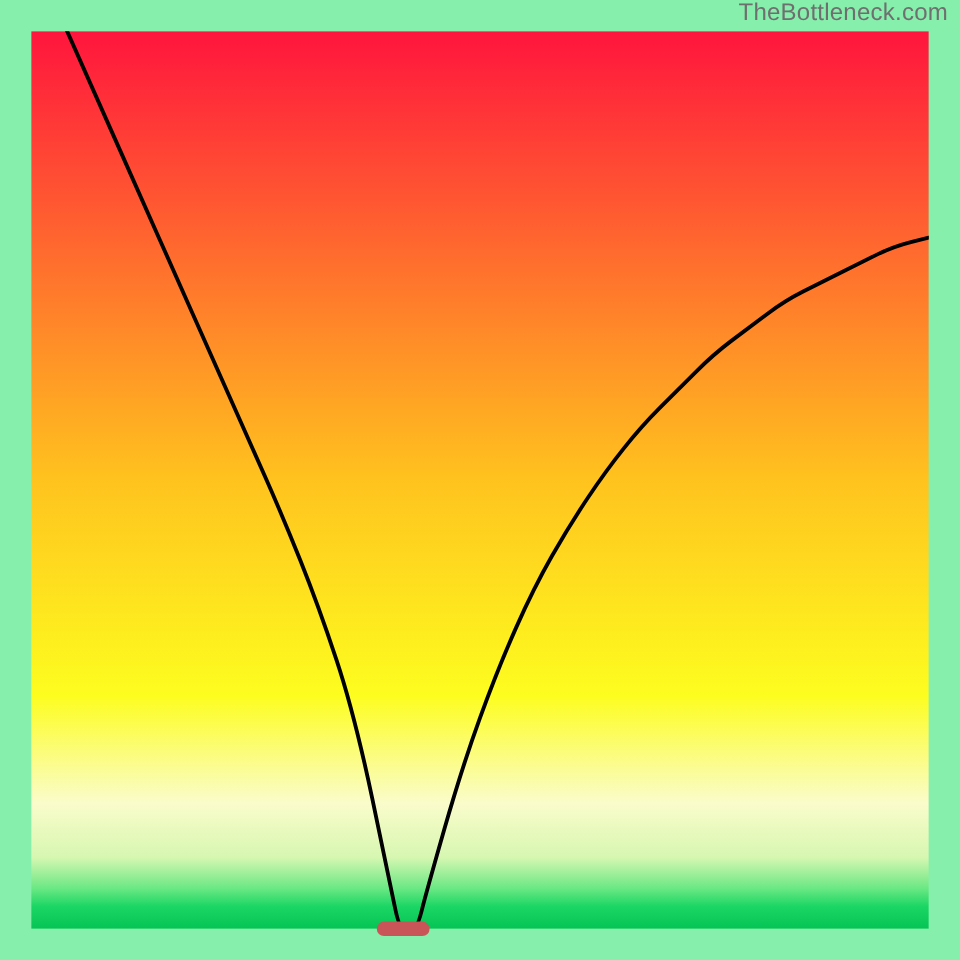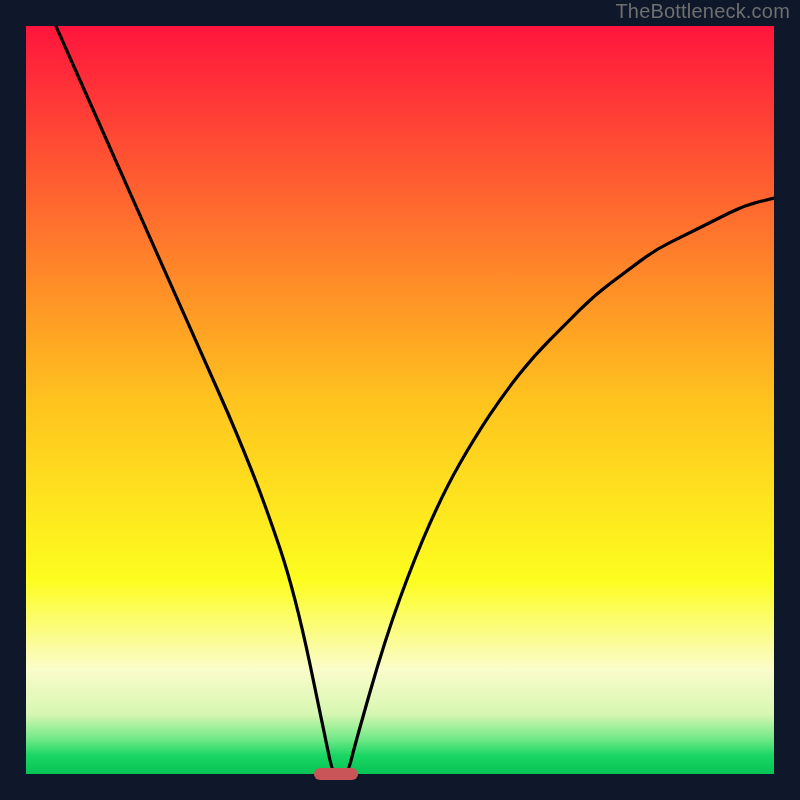--- a/index.html
+++ b/index.html
@@ -8,21 +8,21 @@
     width: 800px;
     height: 800px;
     background: #000;
     overflow: hidden;
     font-family: Arial, Helvetica, sans-serif;
   }
   .stage {
     position: relative;
     width: 800px;
     height: 800px;
-    background: #0f172a;
+    background: #86efac;
   }
   .plot-area {
     position: absolute;
     left: 26px;
     top: 26px;
     width: 748px;
     height: 748px;
   }
   .gradient-bg {
     position: absolute;

